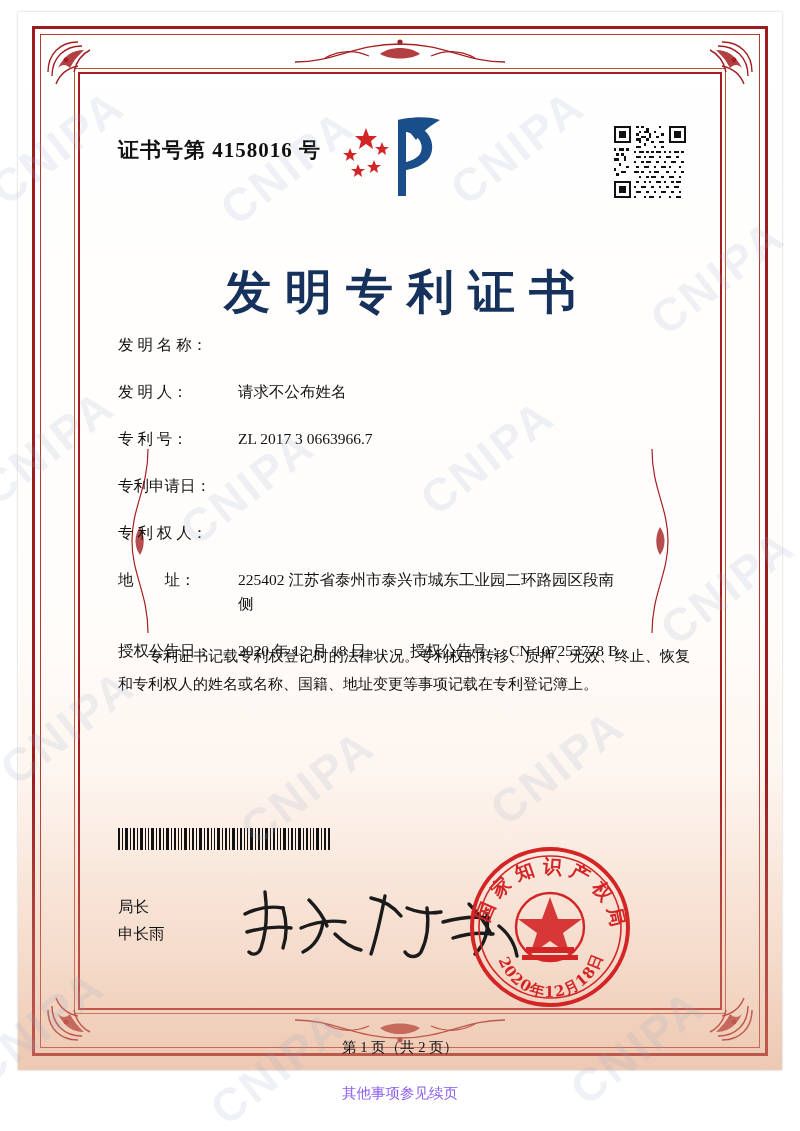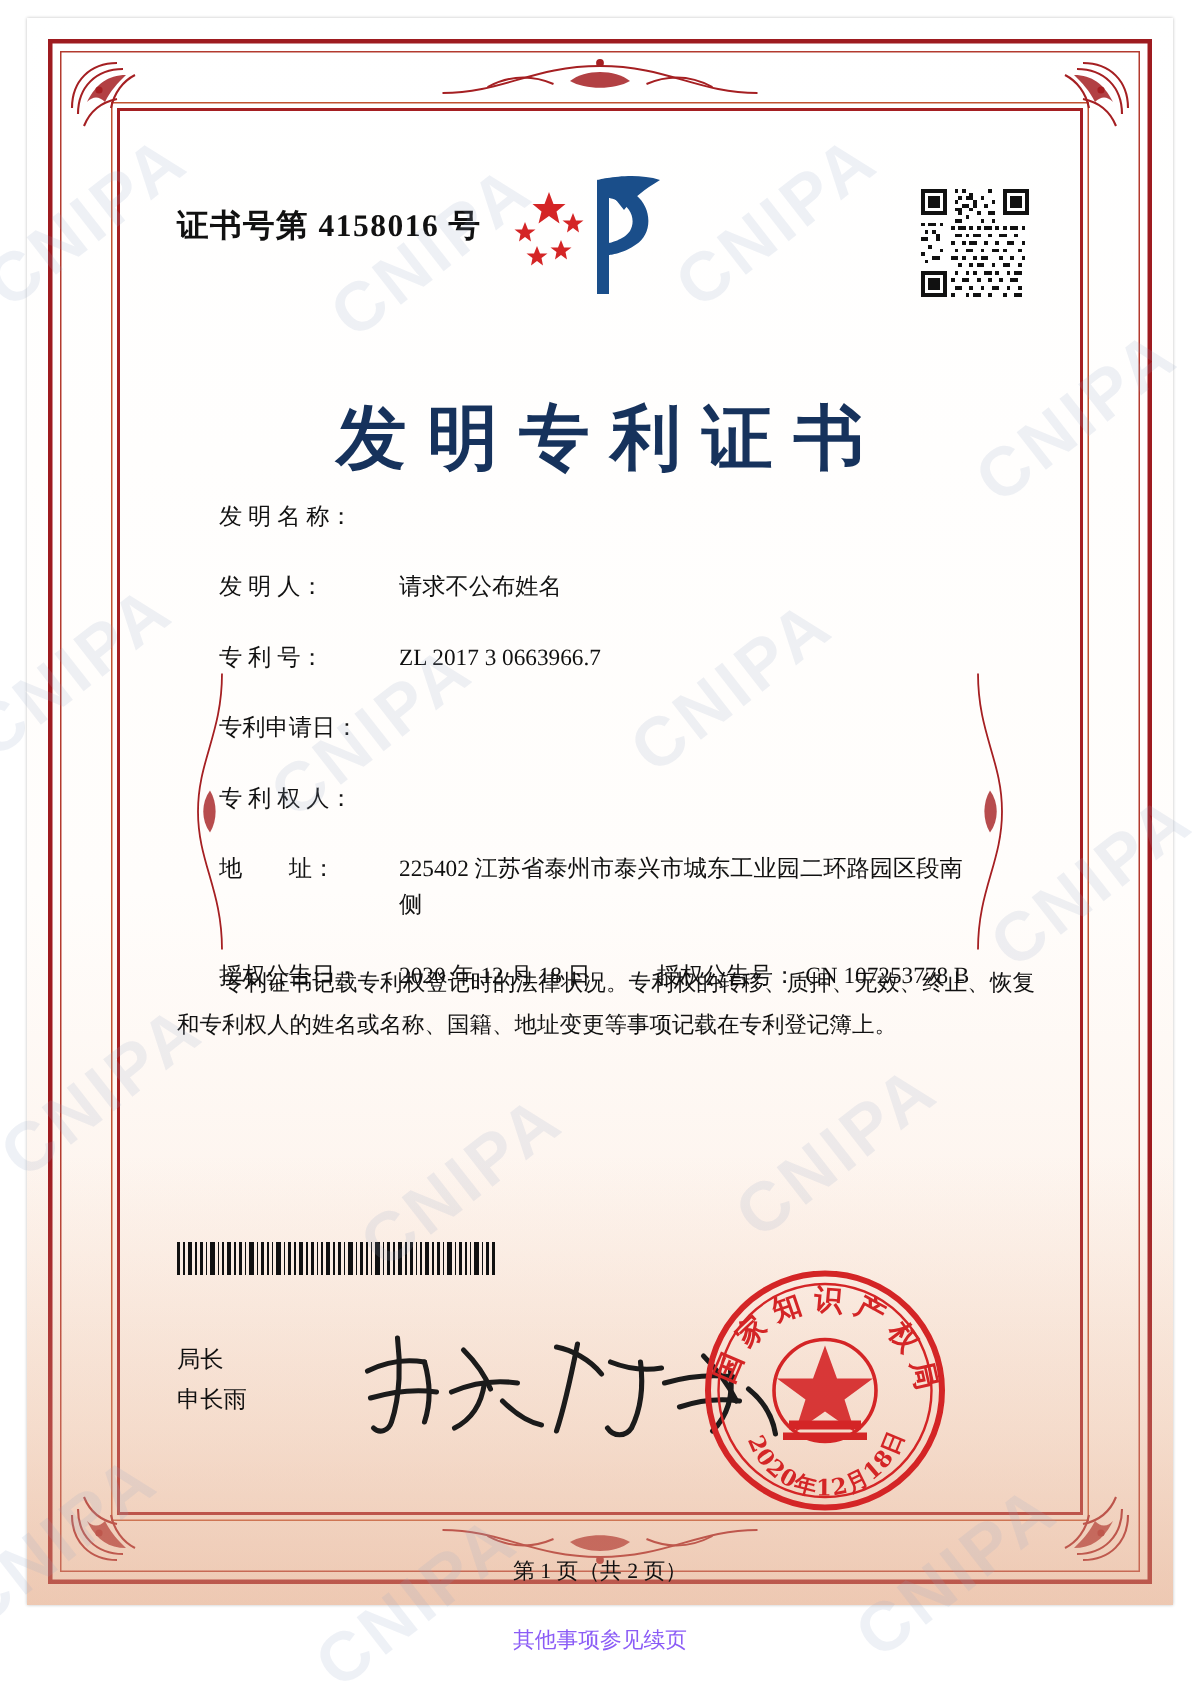--- a/index.html
+++ b/index.html
@@ -160,21 +160,20 @@
     left: 22px; right: 10px;
     top: 245px;
     font-size: 15.5px;
     line-height: 1.55;
     color: #111;
   }
   .field-row {
     display: flex;
     align-items: flex-start;
     margin-bottom: 23px;
-    margin-left: 28px;
   }
   .field-label {
     width: 120px;
     flex: 0 0 120px;
     white-space: pre;
   }
   .field-value {
     flex: 1 1 auto;
   }
   .field-row.two .field-value { flex: 0 0 auto; }

